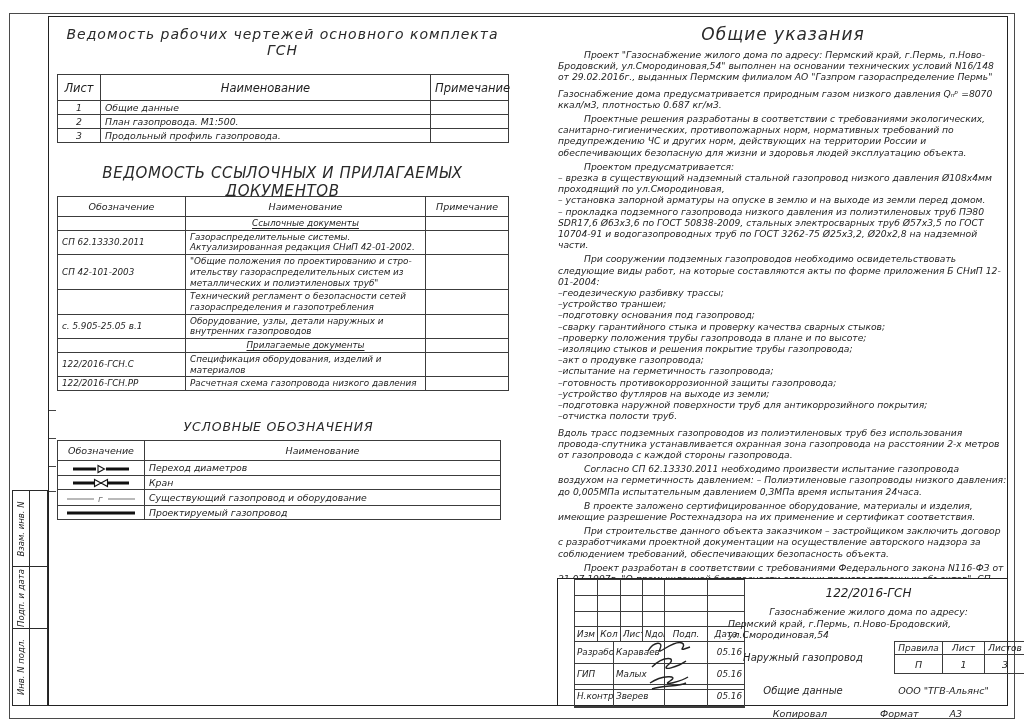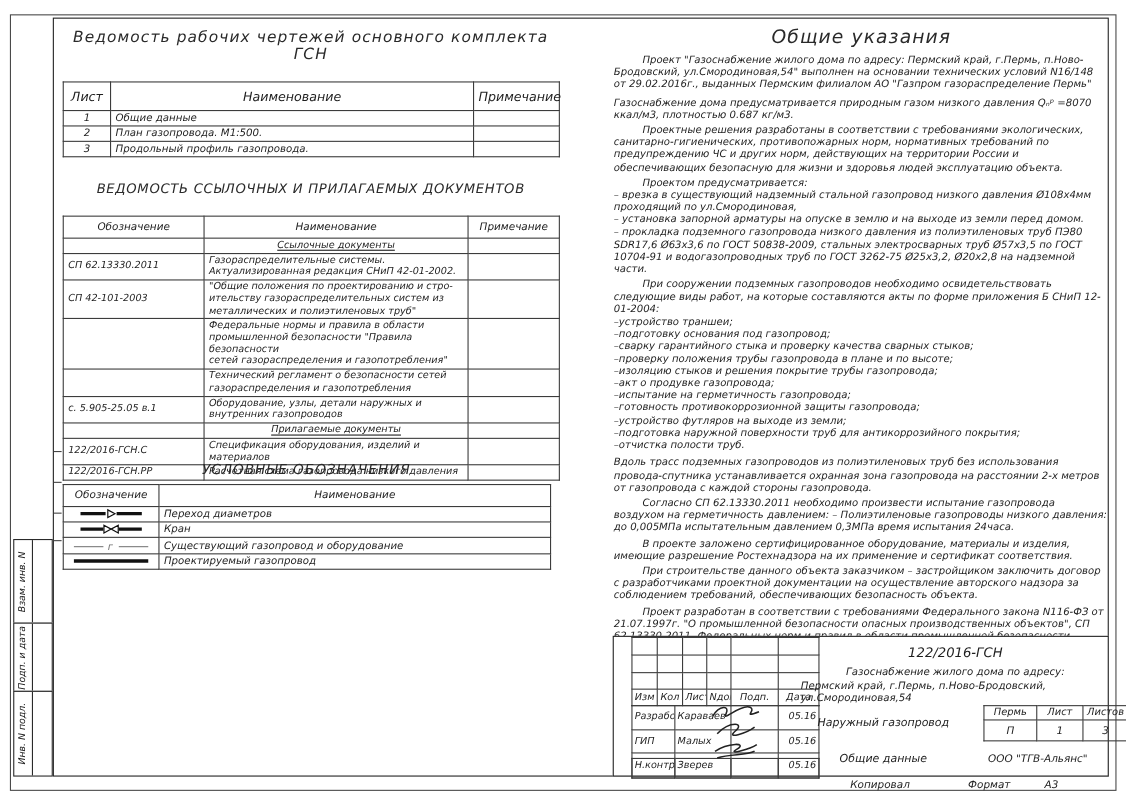--- a/index.html
+++ b/index.html
@@ -15,21 +15,21 @@
   
   .vstamp{position:absolute;left:12px;width:36px;border:1.2px solid #2a2a2a;box-sizing:border-box;background:#fff;}
   .vstamp .lbl{position:absolute;left:0;top:0;width:17px;height:100%;border-right:1px solid #2a2a2a;box-sizing:border-box;}
   .vstamp .lbl span{
     position:absolute;left:50%;top:50%;transform:translate(-50%,-50%) rotate(-90deg);
     white-space:nowrap;font-size:8.5px;color:#222;
   }
   
   .sec-title{position:absolute;text-align:center;color:#2a2a2a;}
   .t1{left:57px;top:26px;width:451px;font-size:14px;letter-spacing:1px;}
-  .t2{left:57px;top:164px;width:451px;font-size:12px;letter-spacing:.6px;}
+  .t2{left:57px;top:164px;width:451px;font-size:15px;letter-spacing:.6px;}
   .t3{left:57px;top:419px;width:443px;font-size:12.5px;letter-spacing:.8px;}
   .nt{left:558px;top:24px;width:450px;font-size:17px;letter-spacing:1px;}
   
   table{border-collapse:collapse;table-layout:fixed;}
   .tbl{position:absolute;background:#fff;}
   .tbl td,.tbl th{border:1px solid #3c3c3c;padding:1px 4px;font-weight:normal;vertical-align:middle;box-sizing:border-box;}
   .tbl{border:1.5px solid #222;}
   .tbl th{text-align:center;}
   .tbl1{left:57px;top:74px;width:451px;font-size:9.3px;}
   .tbl1 th{font-size:11.5px;height:26px;}
@@ -177,27 +177,20 @@
         </tr>
 
         <tr>
           <td>СП 42-101-2003</td>
           <td class="c-name normal">"Общие положения по проектированию и стро-
 ительству газораспределительных систем из
 металлических и полиэтиленовых труб"</td>
           <td></td>
         </tr>
 
-        <tr>
-          <td></td>
-          <td class="c-name normal">Федеральные нормы и правила в области
-промышленной безопасности "Правила безопасности
-сетей газораспределения и газопотребления"</td>
-          <td></td>
-        </tr>
 
         <tr>
           <td></td>
           <td class="c-name normal">Технический регламент о безопасности сетей
 газораспределения и газопотребления</td>
           <td></td>
         </tr>
 
         <tr>
           <td>с. 5.905-25.05 в.1</td>
@@ -308,20 +301,21 @@
       <p class="np indent">Проектом предусматривается:</p>
 
       <p class="np item">– врезка в существующий надземный стальной газопровод низкого давления Ø108х4мм проходящий по ул.Смородиновая,</p>
 
       <p class="np item">– установка запорной арматуры на опуске в землю и на выходе из земли перед домом.</p>
 
       <p class="np item">– прокладка подземного газопровода низкого давления из полиэтиленовых труб ПЭ80 SDR17,6 Ø63х3,6 по ГОСТ 50838-2009, стальных электросварных труб Ø57х3,5 по ГОСТ 10704-91 и водогазопроводных труб по ГОСТ 3262-75 Ø25х3,2, Ø20х2,8 на надземной части.</p>
 
       <p class="np indent">При сооружении подземных газопроводов необходимо освидетельствовать следующие виды работ, на которые составляются акты по форме приложения Б СНиП 12-01-2004:</p>
 
+      <p class="np item">–геодезическую разбивку трассы;</p>
 
       <p class="np item">–устройство траншеи;</p>
 
       <p class="np item">–подготовку основания под газопровод;</p>
 
       <p class="np item">–сварку гарантийного стыка и проверку качества сварных стыков;</p>
 
       <p class="np item">–проверку положения трубы газопровода в плане и по высоте;</p>
 
       <p class="np item">–изоляцию стыков и решения покрытие трубы газопровода;</p>
@@ -459,21 +453,21 @@
     </div>
     <div class="cell objcell">Наружный газопровод</div>
     <table class="stagegrid">
       <colgroup>
           <col style="width:48px">
           <col style="width:42px">
           <col style="width:41px">
         </colgroup>
       <thead>
         <tr>
-          <th>Пермь</th>
+          <th>Правила</th>
           <th>Лист</th>
           <th>Листов</th>
         </tr>
       </thead>
       <tbody>
         <tr>
           <td>П</td>
           <td>1</td>
           <td>3</td>
         </tr>

